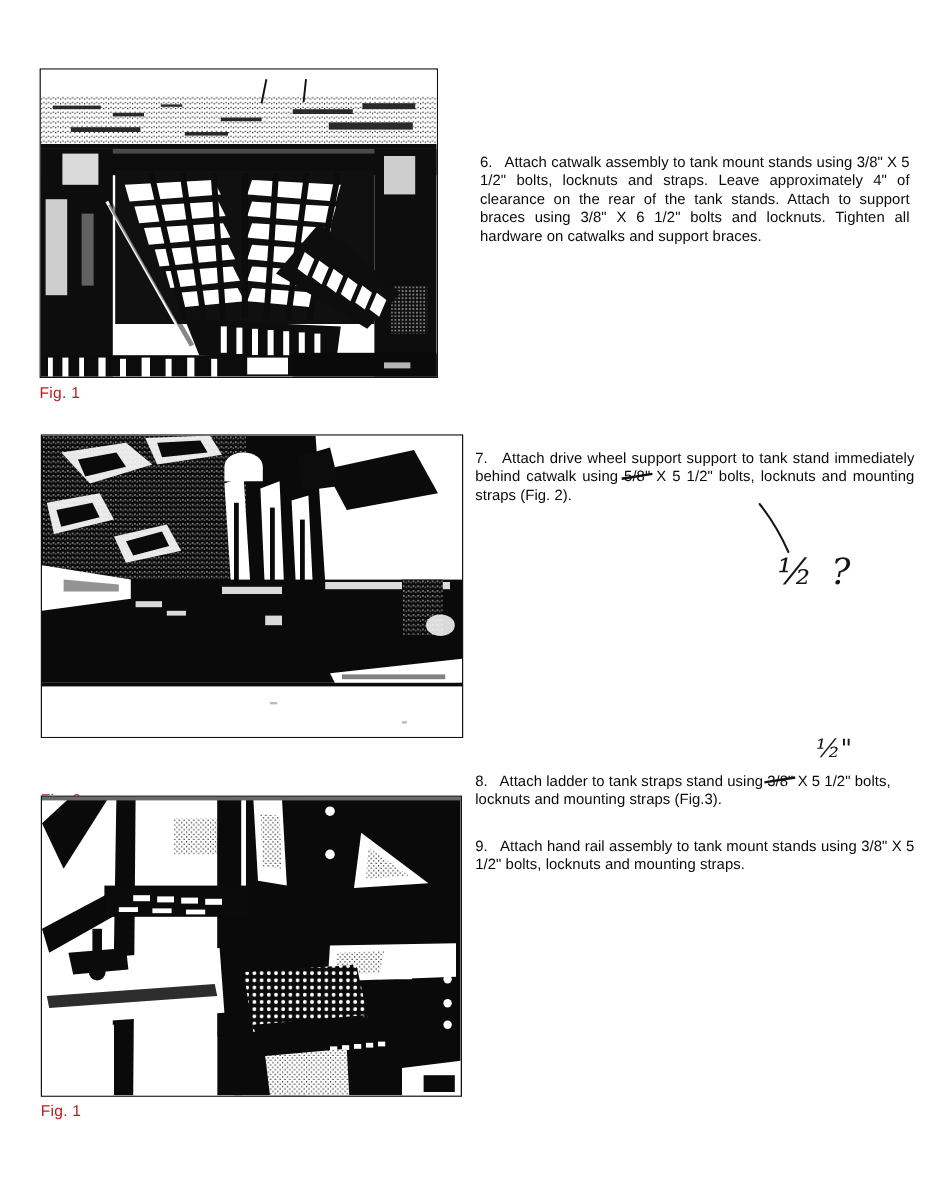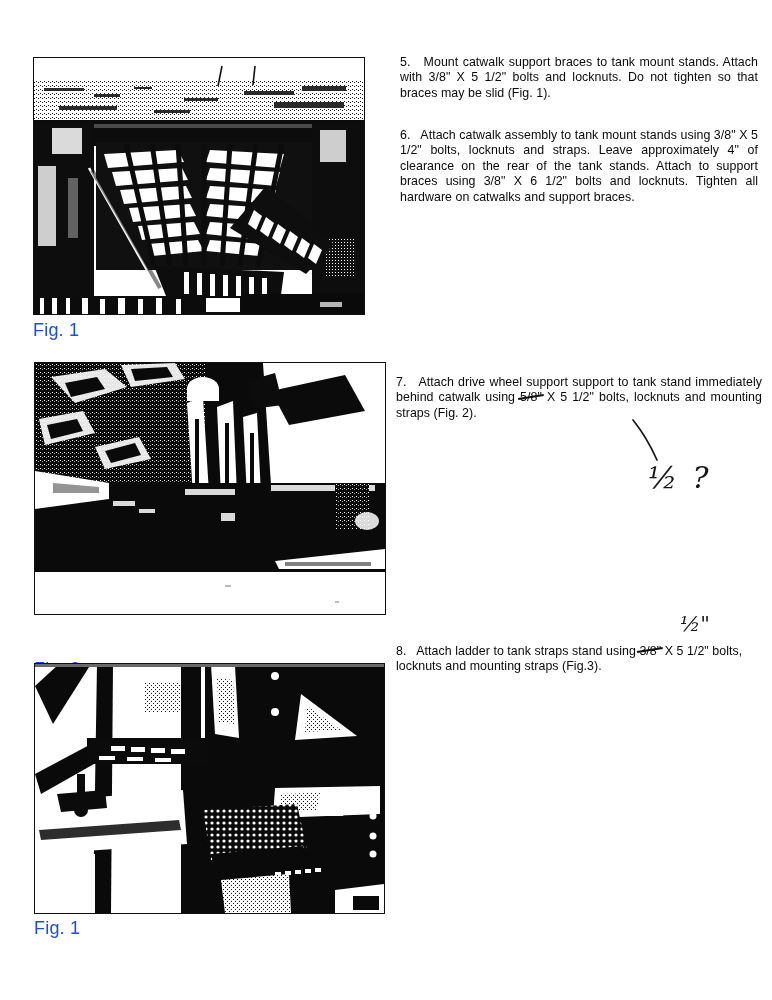--- a/index.html
+++ b/index.html
@@ -15,22 +15,22 @@
 
   
   .fig-frame{
     position:absolute;
     border:1px solid #101010;
     background:#ffffff;
     overflow:hidden;
   }
   .fig-caption{
     position:absolute;
-    font-size:18px;
-    color:#1d4ed8;
+    font-size:13px;
+    color:#b91c1c;
     letter-spacing:.2px;
     font-family:"Liberation Sans", sans-serif;
   }
   #fig1-frame{left:33px;top:57px;width:330px;height:256px;}
   #fig1-caption{left:33px;top:320px;}
   #fig2-frame{left:34px;top:362px;width:350px;height:251px;}
   #fig2-caption{left:34px;top:619px;margin-top:40px;}
   #fig3-frame{left:34px;top:663px;width:349px;height:249px;}
   #fig3-caption{left:34px;top:918px;}
 
@@ -369,40 +369,40 @@
         <path d="M186 216 L254 210 L256 249 L190 249 Z" fill="url(#speck3)"></path>
         <path d="M300 226 L349 220 L349 249 L300 249 Z" fill="#ffffff"></path>
         <rect x="318" y="232" width="26" height="14" fill="#0a0a0a"></rect>
 
         <rect x="0" y="0" width="349" height="3" fill="#6a6a6a"></rect>
       </g>
     </svg>
   </div>
   <div class="fig-caption" id="fig3-caption">Fig. 1</div>
 
-  <div class="para" id="para5">
-    <span>5.</span>&nbsp;&nbsp;
-    <span>Mount catwalk support braces to tank mount stands.  Attach with 3/8" X 5 1/2" bolts and locknuts.  Do not tighten so that braces may be slid (Fig. 1).</span>
-  </div>
 
   <div class="para" id="para6">
     <span>6.</span>&nbsp;&nbsp;
     <span>Attach catwalk assembly to tank mount stands using 3/8" X 5 1/2" bolts, locknuts and straps.  Leave approximately 4" of clearance on the rear of the tank stands.  Attach to support braces using 3/8" X 6 1/2" bolts and locknuts.  Tighten all hardware on catwalks and support braces.</span>
   </div>
 
   <div class="para" id="para7">
     <span>7.</span>&nbsp;&nbsp;
     <span>Attach drive wheel support support to tank stand immediately behind catwalk using </span><span class="struck"><span>5/8"</span><span class="hand-strike"></span></span><span> X 5 1/2" bolts, locknuts and mounting straps (Fig. 2).</span>
   </div>
 
   <div class="para" id="para8">
     <span>8.</span>&nbsp;&nbsp;
     <span>Attach ladder to  tank straps stand using </span><span class="struck"><span>3/8"</span><span class="hand-strike"></span></span><span> X 5 1/2" bolts, locknuts and mounting straps (Fig.3).</span>
   </div>
 
+  <div class="para" id="para9">
+    <span>9.</span>&nbsp;&nbsp;
+    <span>Attach hand rail assembly to tank mount stands using  3/8" X 5 1/2"   bolts, locknuts and mounting straps.</span>
+  </div>
 
   <svg id="hand-leader" viewBox="0 0 40 45">
     <path d="M2 2 C10 12, 18 24, 26 42" stroke="#161616" stroke-width="1.7" fill="none" stroke-linecap="round"></path>
   </svg>
 
   <div class="hand" id="hand-half-q">½ ?</div>
 
   <div class="hand" id="hand-half-inch">½"</div>
 
 </div>

